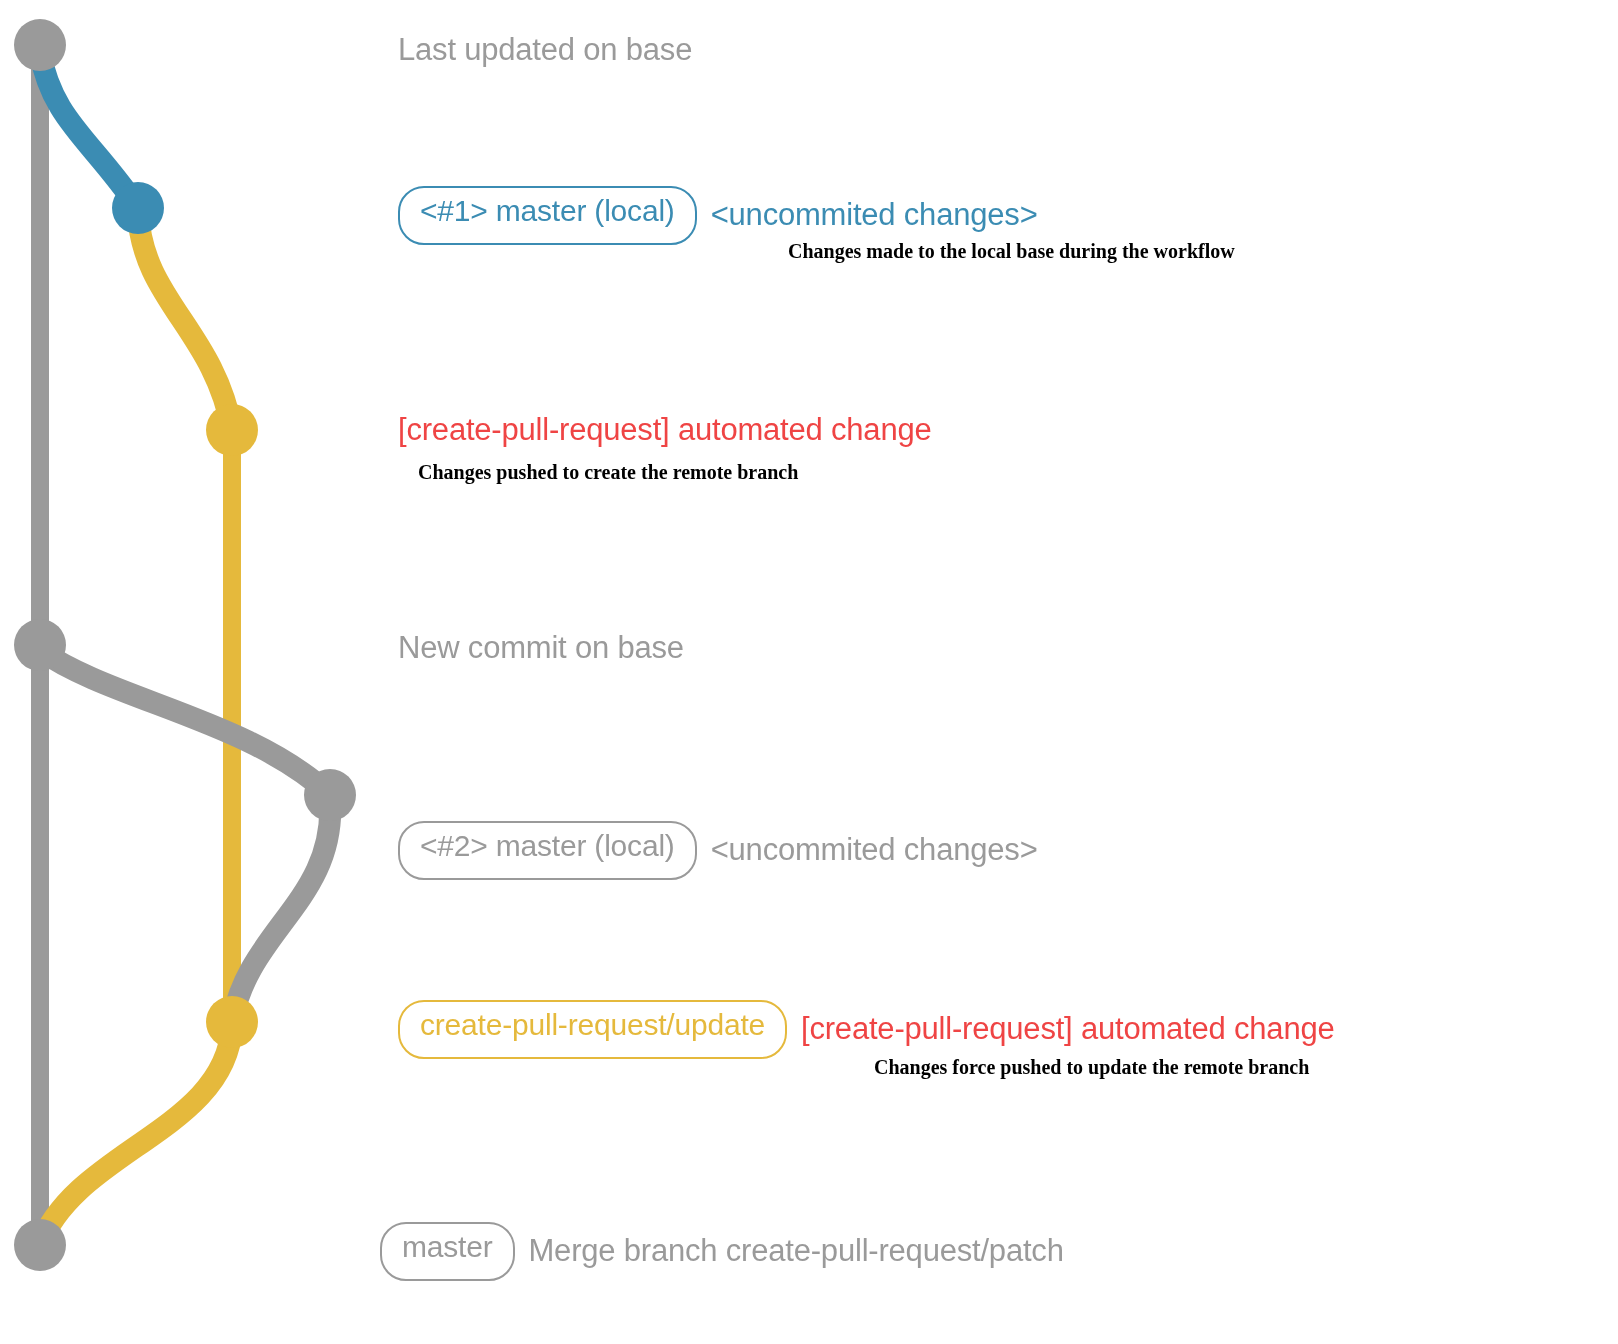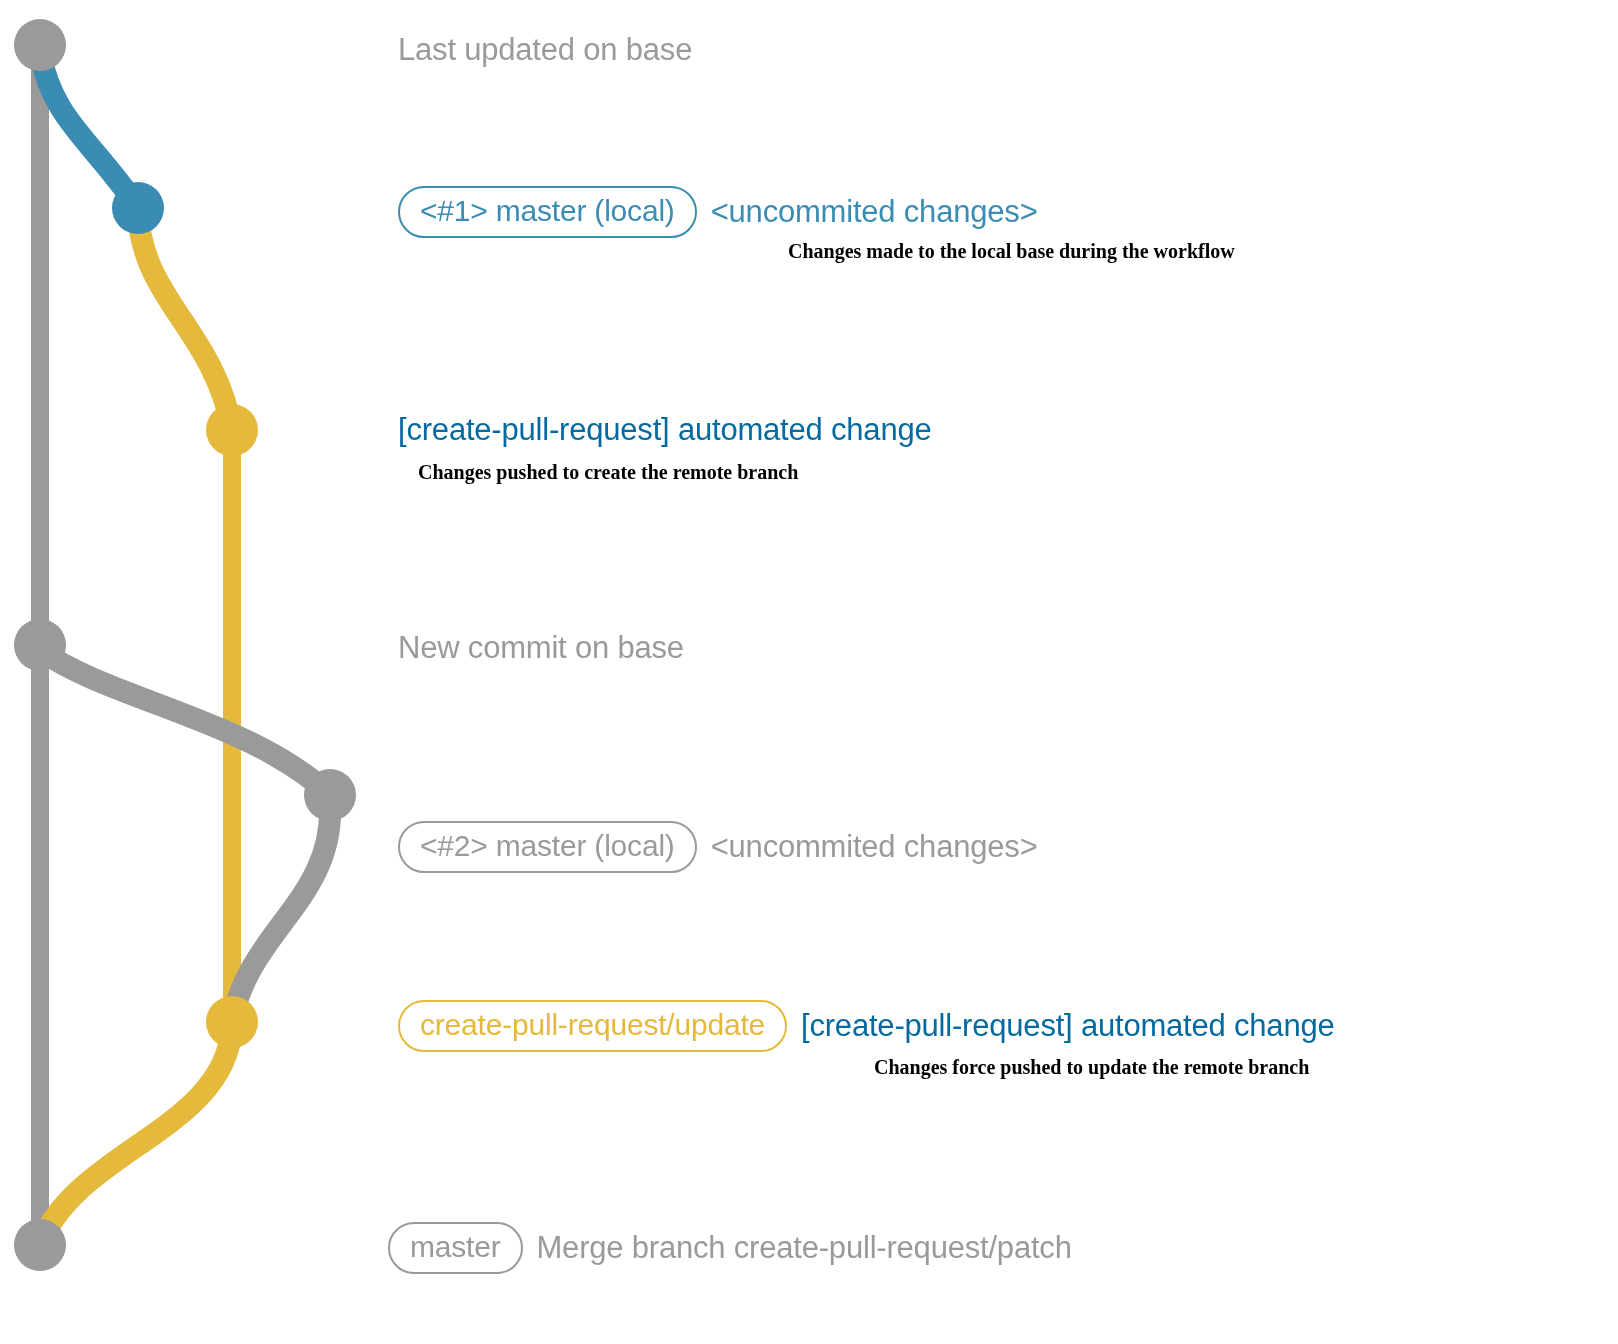--- a/index.html
+++ b/index.html
@@ -32,34 +32,34 @@
   }
   .commit-msg {
     font-family: "Liberation Sans", sans-serif;
     font-size: 31px;
     letter-spacing: -0.2px;
   }
   .badge {
     display: inline-block;
     border: 2px solid #9a9a9a;
     border-radius: 26px;
-    padding: 7px 20px 9px 20px;
+    padding: 7px 20px 16px 20px;
     font-family: "Liberation Sans", sans-serif;
     font-size: 30px;
     letter-spacing: -0.2px;
     line-height: 1.05;
     background: #ffffff;
     margin-right: 14px;
   }
   .badge.blue  { border-color: #3b8cb3; color: #3b8cb3; }
   .badge.gray  { border-color: #9a9a9a; color: #9a9a9a; }
   .badge.gold  { border-color: #e5b93c; color: #e5b93c; }
   .msg-gray { color: #9a9a9a; }
   .msg-blue { color: #3b8cb3; }
-  .msg-gold { color: #0369a1; text-align: right; }
+  .msg-gold { color: #ef4444; text-align: right; }
   .desc {
     position: absolute;
     font-family: "Liberation Serif", serif;
     font-size: 20px;
     color: #000000;
     white-space: nowrap;
     font-weight: bold;
   }
 </style>
 </head>
@@ -116,18 +116,18 @@
     <span class="badge gray">&lt;#2&gt; master (local)</span>
     <span class="commit-msg msg-gray">&lt;uncommited changes&gt;</span>
   </div>
 
   <div class="row" style="left:398px; top:1000px;">
     <span class="badge gold">create-pull-request/update</span>
     <span class="commit-msg msg-gold">[create-pull-request] automated change</span>
   </div>
   <div class="desc" style="left:874px; top:1056px;">Changes force pushed to update the remote branch</div>
 
-  <div class="row" style="left:388px; top:1222px;">
+  <div class="row" style="left:380px; top:1222px;">
     <span class="badge gray">master</span>
     <span class="commit-msg msg-gray">Merge branch create-pull-request/patch</span>
   </div>
 
 </div>
 
 </body></html>

